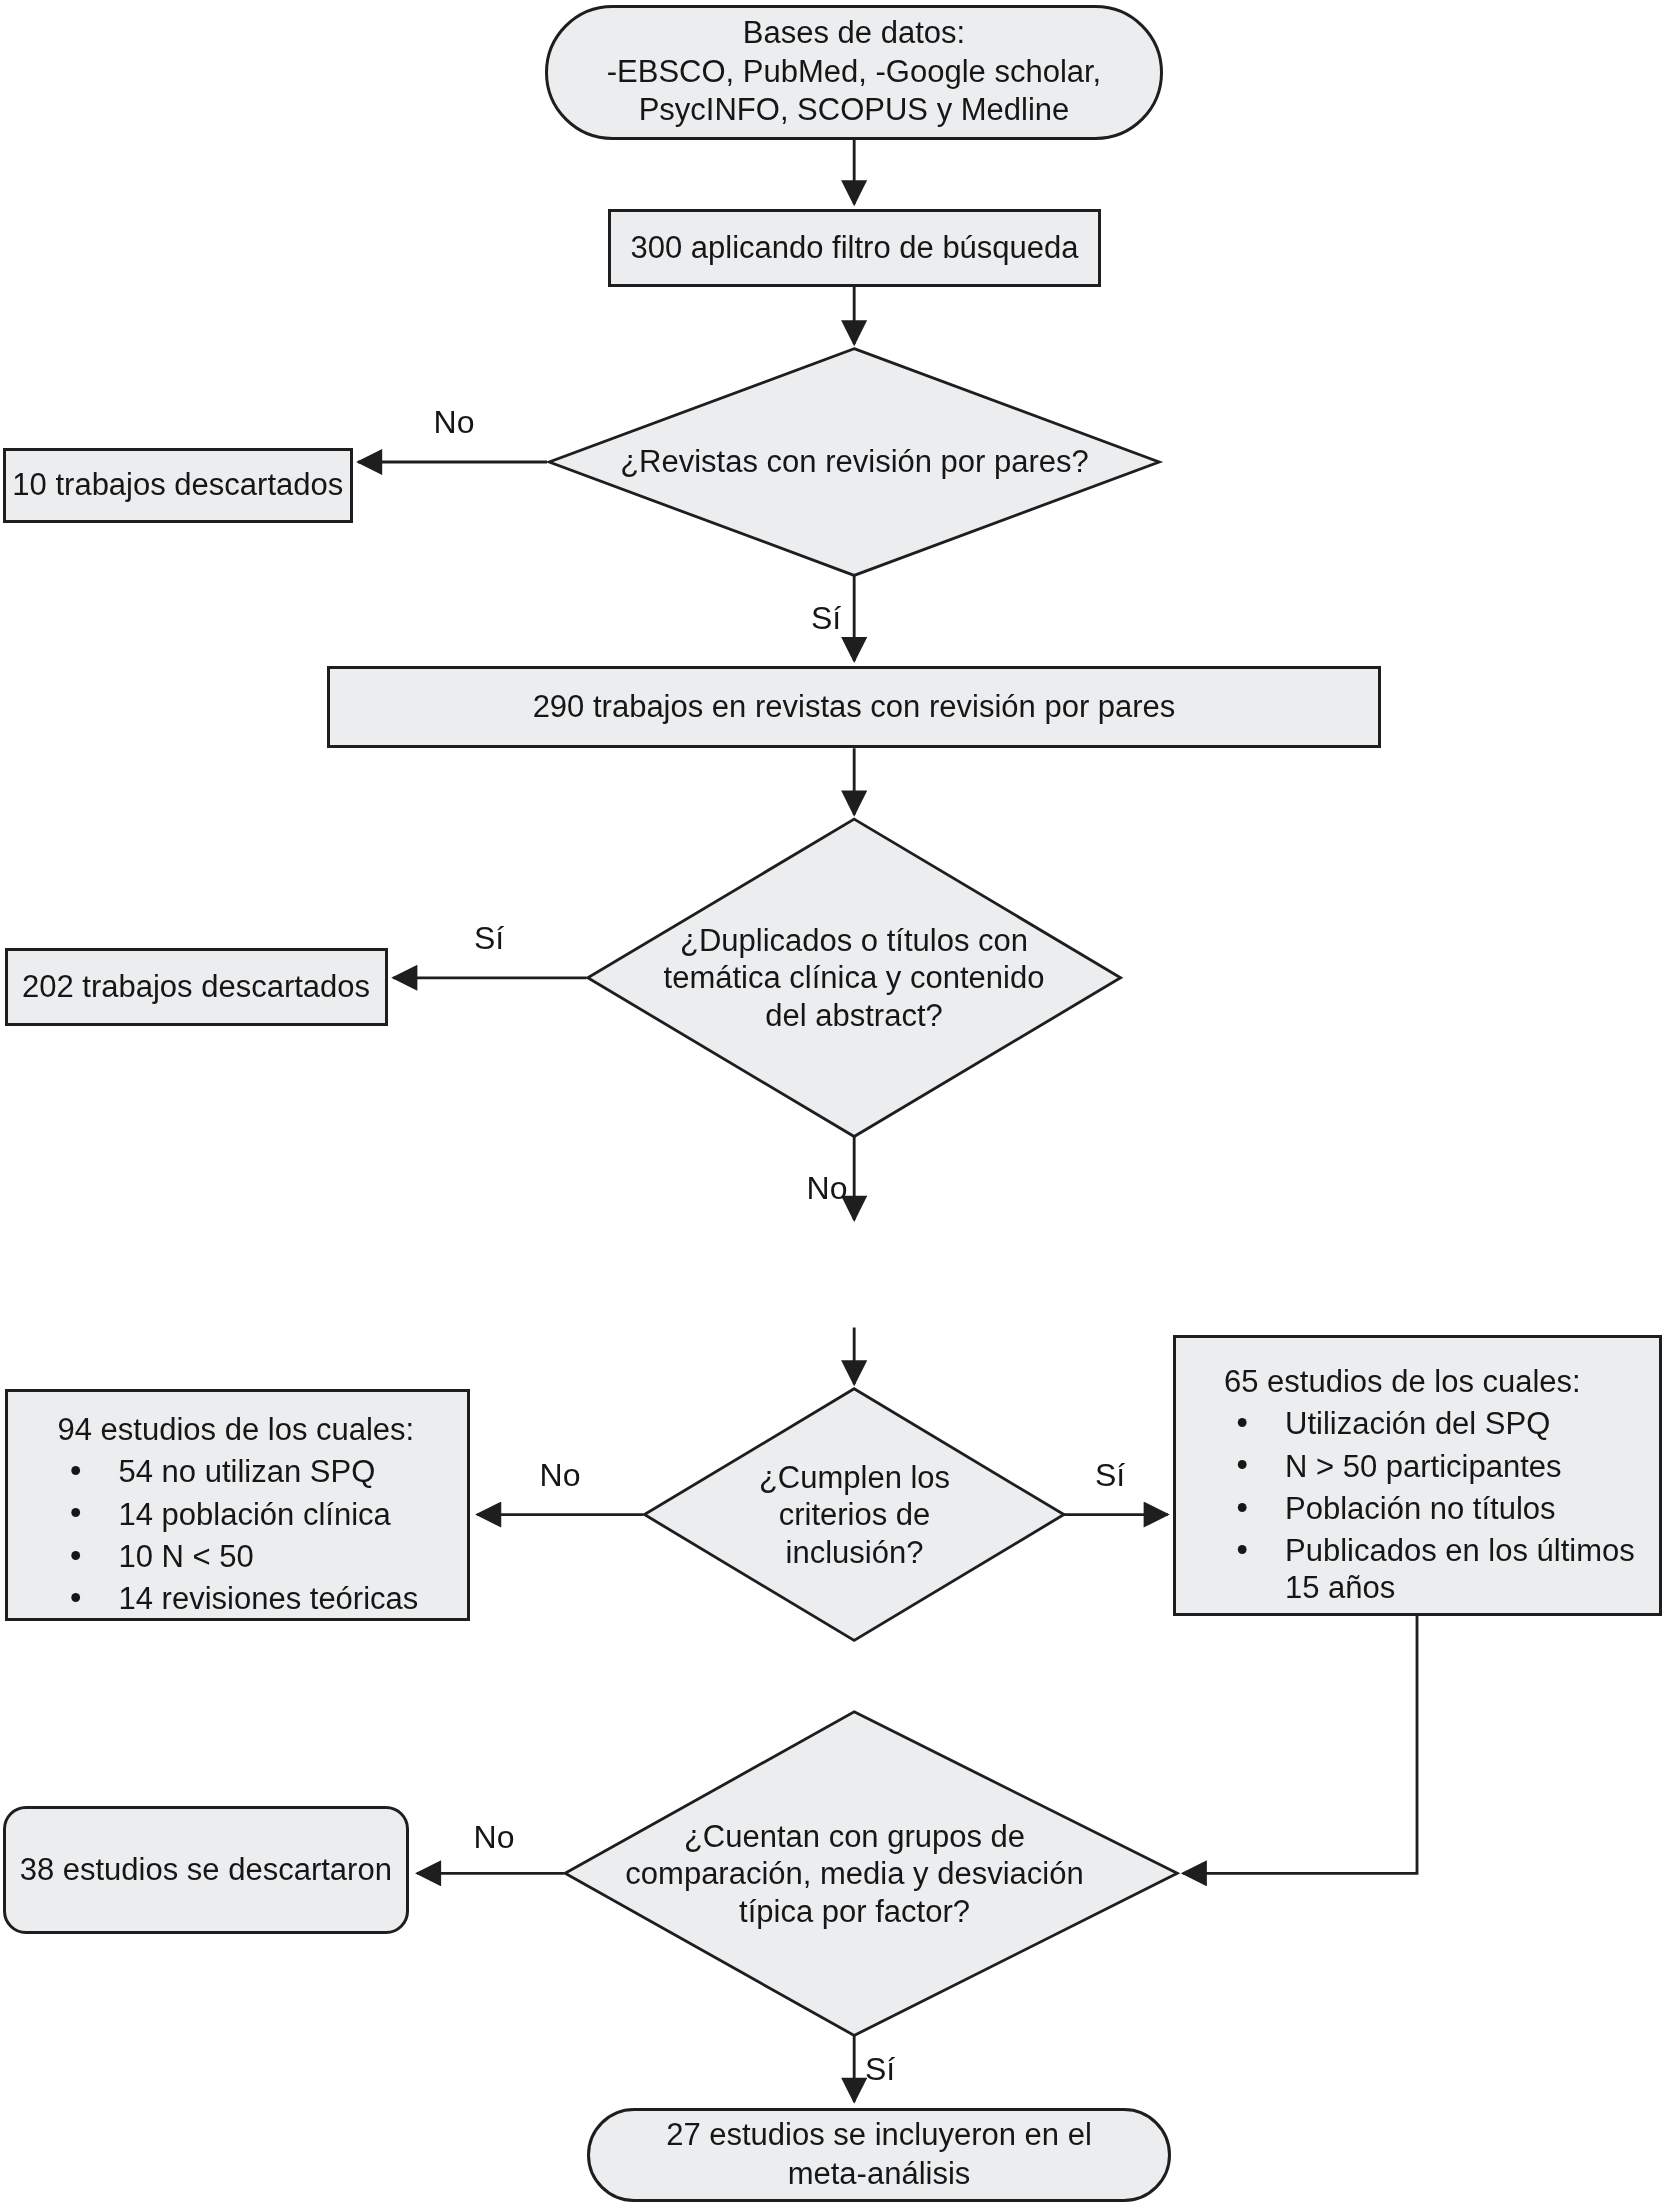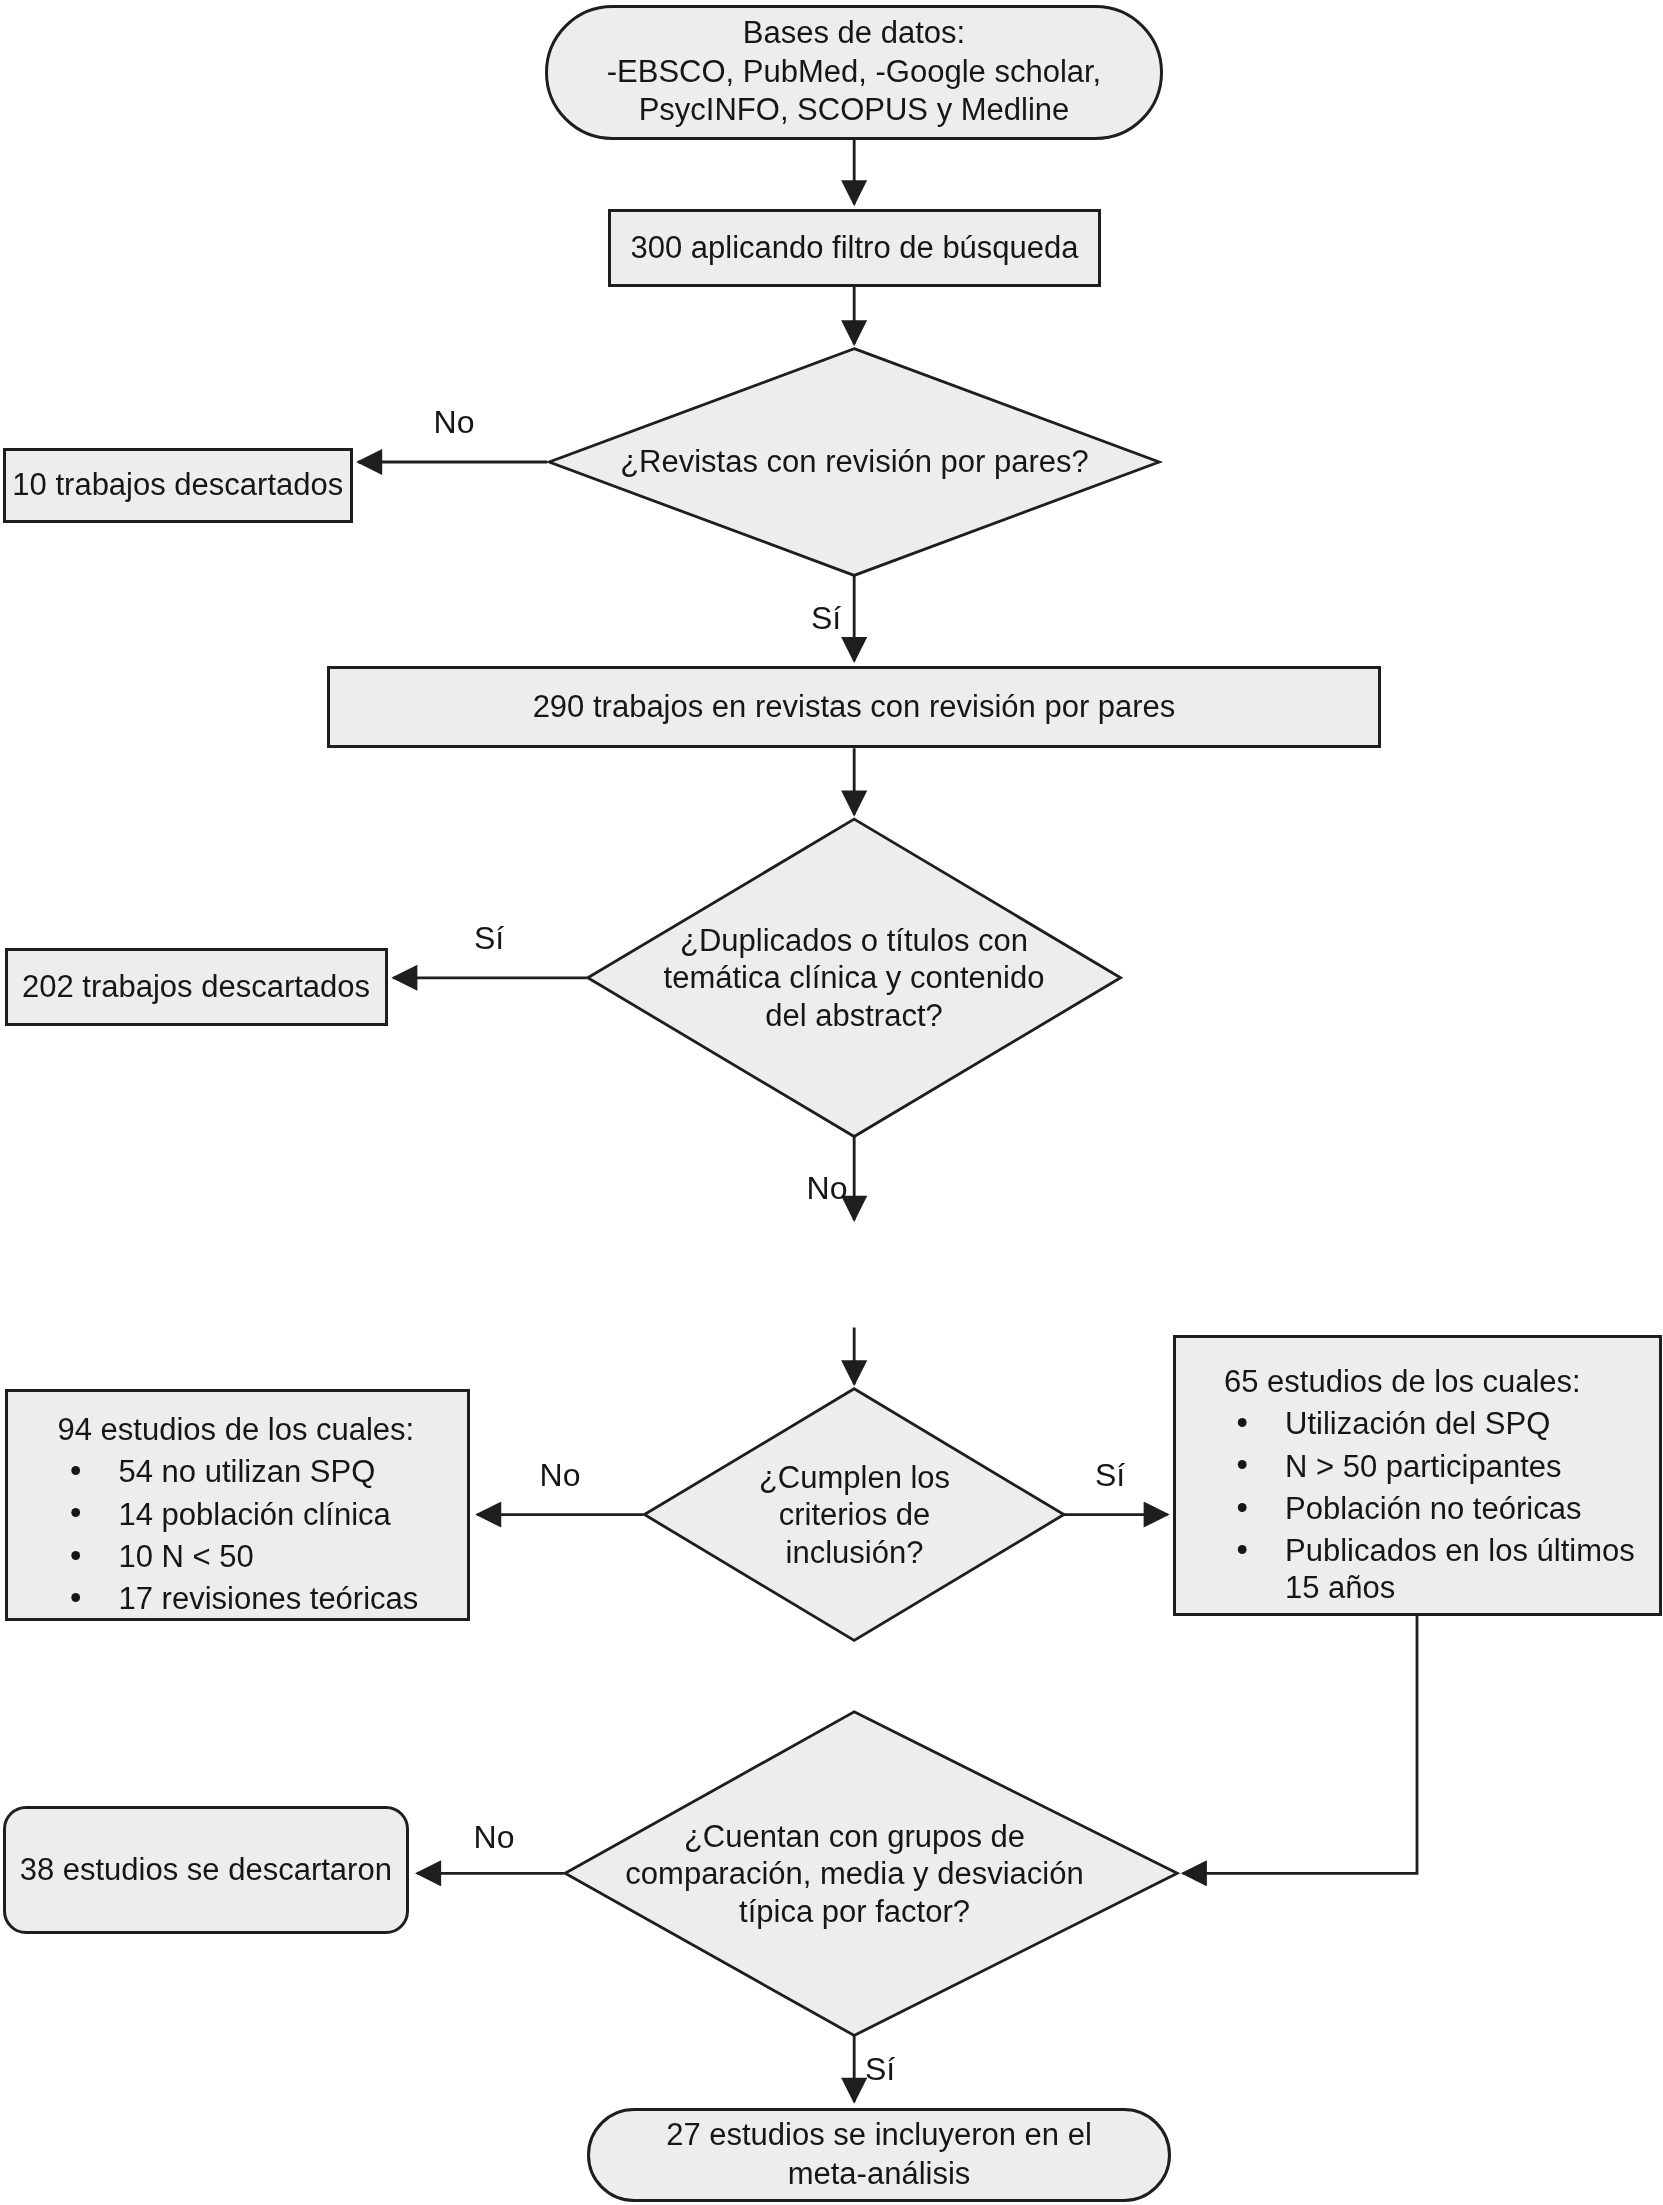--- a/index.html
+++ b/index.html
@@ -114,30 +114,30 @@
   <div class="edge-label" style="left:560px;top:1475px;">No</div>
 
   <div class="edge-label" style="left:1110px;top:1475px;">Sí</div>
 
   <div class="node list list-94" style="left:4.5px;top:1389px;width:465px;height:232px;">
     <div class="list-title">94 estudios de los cuales:</div>
     <ul>
       <li>54 no utilizan SPQ</li>
       <li>14 población clínica</li>
       <li>10 N &lt; 50</li>
-      <li>17 revisiones teóricas</li>
+      <li>14 revisiones teóricas</li>
     </ul>
   </div>
 
   <div class="node list list-65" style="left:1173px;top:1335px;width:489px;height:281px;">
     <div class="list-title">65 estudios de los cuales:</div>
     <ul>
       <li>Utilización del SPQ</li>
       <li>N &gt; 50 participantes</li>
-      <li>Población no teóricas</li>
+      <li>Población no títulos</li>
       <li>Publicados en los últimos 15 años</li>
     </ul>
   </div>
 
   <div class="dtext" style="left:585px;top:1810px;width:539px;height:128px;">¿Cuentan con grupos de
 comparación, media y desviación
 típica por factor?</div>
 
   <div class="node" style="left:2.8px;top:1806px;width:406px;height:128px;border-radius:23px;">38 estudios se descartaron</div>
 

